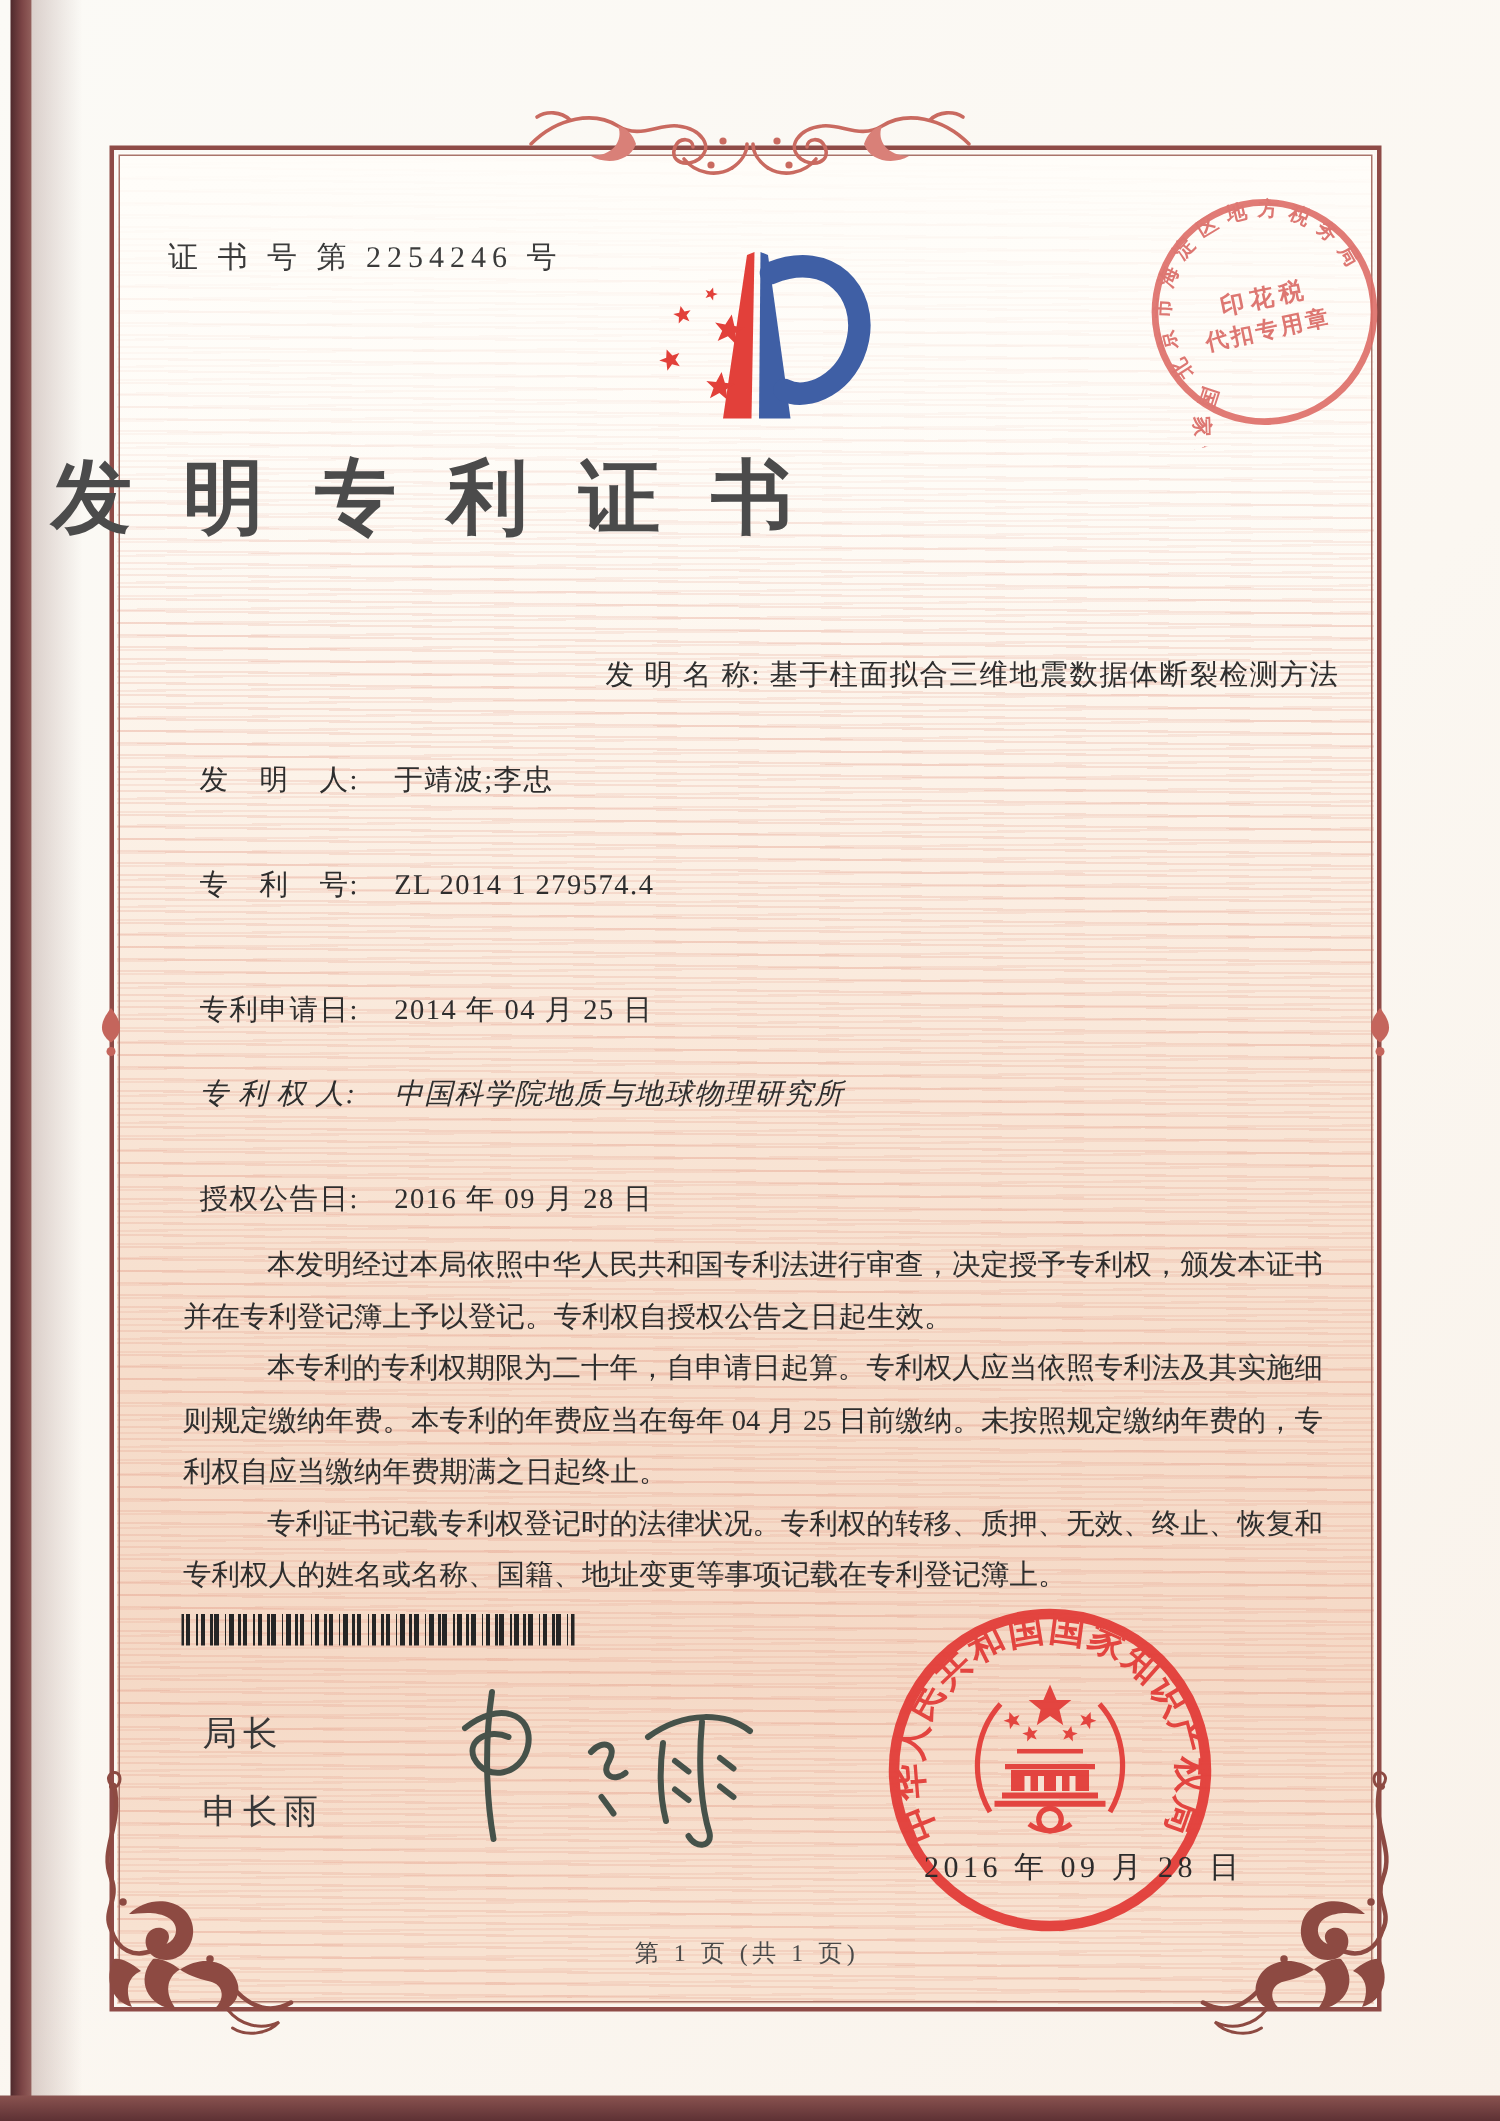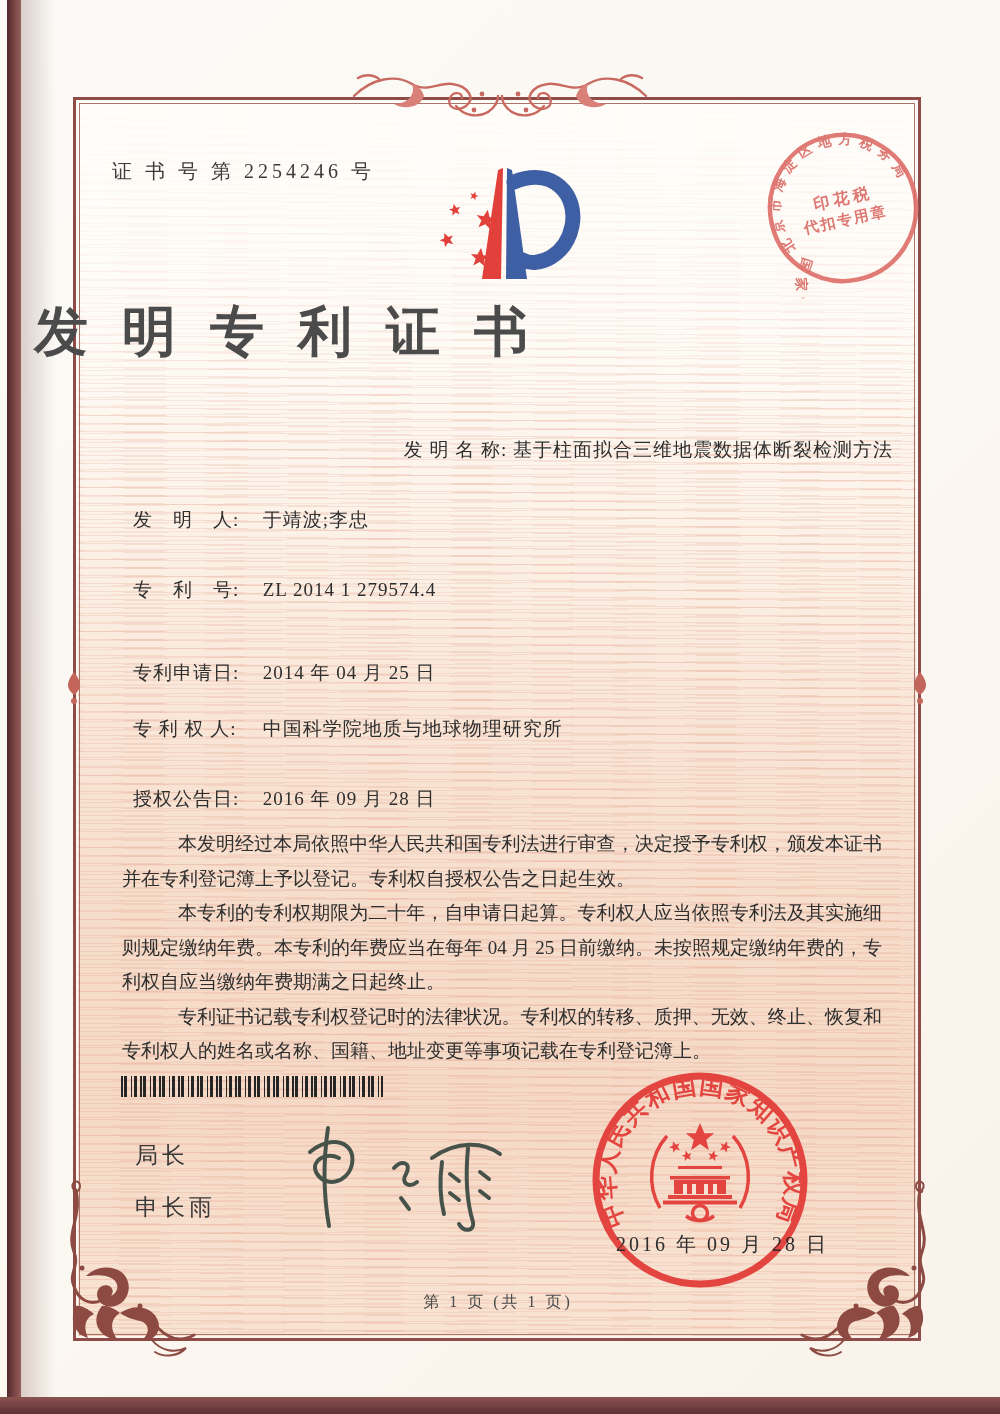--- a/index.html
+++ b/index.html
@@ -170,21 +170,21 @@
     <span>于靖波;李忠</span>
   </div>
   <div class="txt fieldrow" style="top:577px;">
     <span class="lbl">专　利　号:</span>
     <span>ZL 2014 1 279574.4</span>
   </div>
   <div class="txt fieldrow" style="top:646px;margin-top:14px;">
     <span class="lbl">专利申请日:</span>
     <span>2014 年 04 月 25 日</span>
   </div>
-  <div class="txt fieldrow" style="top:716px;">
+  <div class="txt fieldrow" style="top:716px;font-style:italic;">
     <span class="lbl">专 利 权 人:</span>
     <span>中国科学院地质与地球物理研究所</span>
   </div>
   <div class="txt fieldrow" style="top:786px;">
     <span class="lbl">授权公告日:</span>
     <span>2016 年 09 月 28 日</span>
   </div>
 
   <div class="txt paras">
     <p>本发明经过本局依照中华人民共和国专利法进行审查，决定授予专利权，颁发本证书并在专利登记簿上予以登记。专利权自授权公告之日起生效。</p>

